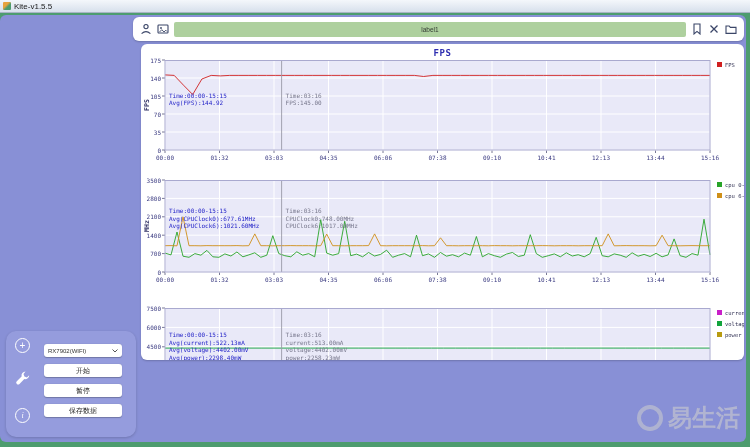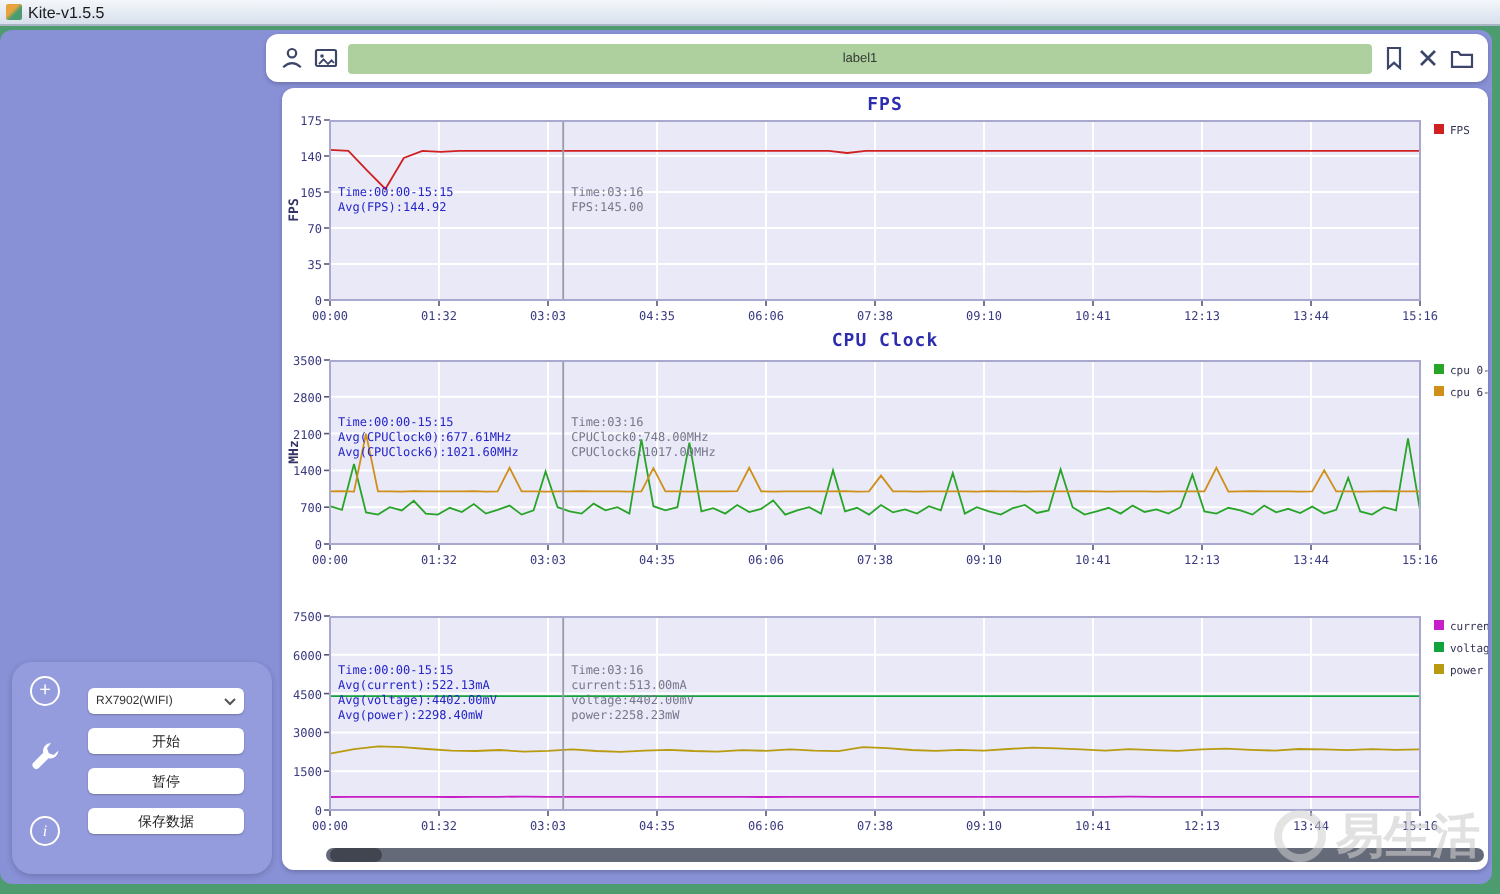--- a/index.html
+++ b/index.html
@@ -47,21 +47,21 @@
     box-shadow:0 1px 2px rgba(0,0,0,.2);
   }
   .tb-icon{width:12px;height:12px;flex:0 0 auto;cursor:pointer;}
   .label-bar{
     flex:1;height:15px;background:#aed09e;border-radius:2px;
     display:flex;align-items:center;justify-content:center;
     font-size:6.5px;color:#333a33;
   }
   
   .chart-card{
-    position:absolute;left:141px;top:29px;width:603px;height:391px;background:#fff;border-radius:6px;
+    position:absolute;left:141px;top:29px;width:603px;height:316px;background:#fff;border-radius:6px;
     box-shadow:0 1px 2px rgba(0,0,0,.2);overflow:hidden;
   }
   .chart-title{
     position:absolute;left:0;width:100%;text-align:center;
     font:600 9px "DejaVu Sans Mono",monospace;color:#2d2db0;letter-spacing:.5px;
   }
   .chart-svg{position:absolute;left:0;}
   .tick{font:6px "DejaVu Sans Mono",monospace;fill:#3a3a80;}
   .ov{font:6px "DejaVu Sans Mono",monospace;fill:#2424c8;}
   .cv{font:6px "DejaVu Sans Mono",monospace;fill:#77778c;}
@@ -176,21 +176,20 @@
         <line x1="140.6" y1="0" x2="140.6" y2="90" stroke="#9a9aa8" stroke-width="0.9"></line>
         <text x="28" y="37.8" class="ov">Time:00:00-15:15</text>
         <text x="28" y="45.3" class="ov">Avg(FPS):144.92</text>
         <text x="144.6" y="37.8" class="cv">Time:03:16</text>
         <text x="144.6" y="45.3" class="cv">FPS:145.00</text>
         <rect x="24" y="0.5" width="545" height="89.5" fill="none" stroke="#a9a9cf" stroke-width="1"></rect>
         <rect x="576" y="2" width="5" height="5" fill="#d02020"></rect>
         <text x="584" y="7" class="lg">FPS</text>
         <text x="8" y="45" class="yl" text-anchor="middle" transform="rotate(-90 8 45)">FPS</text>
       </svg>
-      <div class="chart-title" style="top: 122px;">CPU Clock</div>
       <svg width="603" height="106" class="chart-svg" style="top: 136px; overflow: visible;">
         <rect x="24" y="0" width="545" height="92" fill="#e9e9f8"></rect>
         <line x1="24.0" y1="0" x2="24.0" y2="92" stroke="#ffffff" stroke-width="1"></line>
         <line x1="24.0" y1="92" x2="24.0" y2="95" stroke="#55557a" stroke-width="0.8"></line>
         <text x="24.0" y="102" text-anchor="middle" class="tick">00:00</text>
         <line x1="78.5" y1="0" x2="78.5" y2="92" stroke="#ffffff" stroke-width="1"></line>
         <line x1="78.5" y1="92" x2="78.5" y2="95" stroke="#55557a" stroke-width="0.8"></line>
         <text x="78.5" y="102" text-anchor="middle" class="tick">01:32</text>
         <line x1="133.0" y1="0" x2="133.0" y2="92" stroke="#ffffff" stroke-width="1"></line>
         <line x1="133.0" y1="92" x2="133.0" y2="95" stroke="#55557a" stroke-width="0.8"></line>

